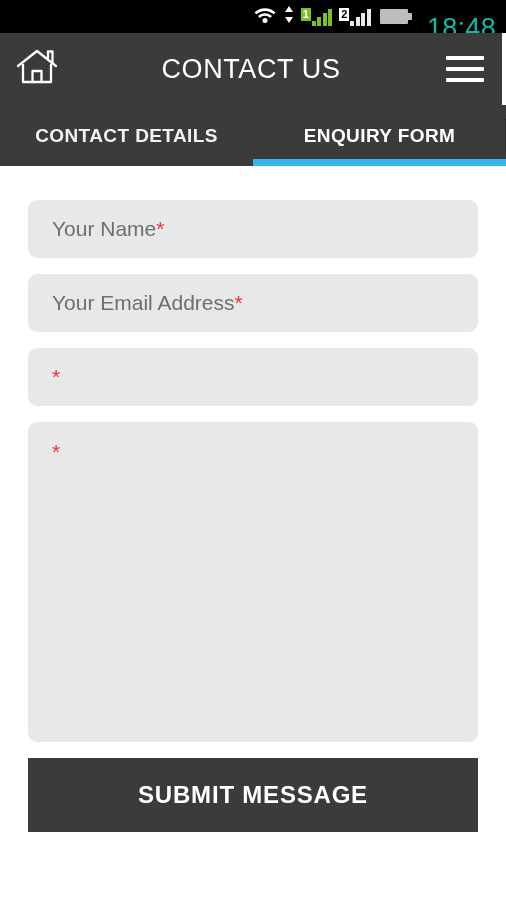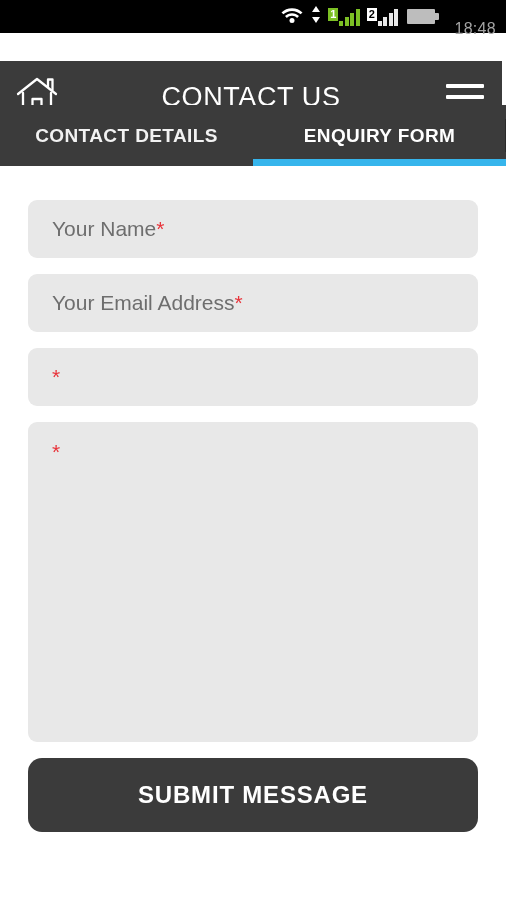--- a/index.html
+++ b/index.html
@@ -82,39 +82,38 @@
     content: "";
     position: absolute;
     right: -4px;
     top: 4px;
     width: 4px;
     height: 7px;
     background: #bdbdbd;
     border-radius: 0 1px 1px 0;
   }
   .clock {
-    color: #a3a3a3;
-    font-size: 16px;
+    color: #14b8a6;
+    font-size: 27px;
     letter-spacing: 0.3px;
     margin-left: 12px;
     font-family: "Liberation Sans", sans-serif;
     margin-top: 24px;
   }
 
   
   .header {
     position: absolute;
     top: 33px; left: 0;
     width: 502px;
     height: 72px;
     background: #3b3b3b;
     display: flex;
     align-items: center;
     box-sizing: border-box;
-    margin-top: 28px;
   }
   .home-btn {
     width: 74px;
     height: 72px;
     display: flex;
     align-items: center;
     justify-content: center;
     cursor: pointer;
   }
   .header-title {
@@ -225,21 +224,21 @@
     color: #e8333a;
     font-size: 21px;
   }
 
   .submit-btn {
     width: 450px;
     height: 74px;
     background: #3b3b3b;
     color: #ffffff;
     border: none;
-    border-radius: 14px;
+    border-radius: 0;
     font-size: 24px;
     font-weight: bold;
     letter-spacing: 0.8px;
     cursor: pointer;
     display: flex;
     align-items: center;
     justify-content: center;
     font-family: "Liberation Sans", sans-serif;
   }
 </style>

